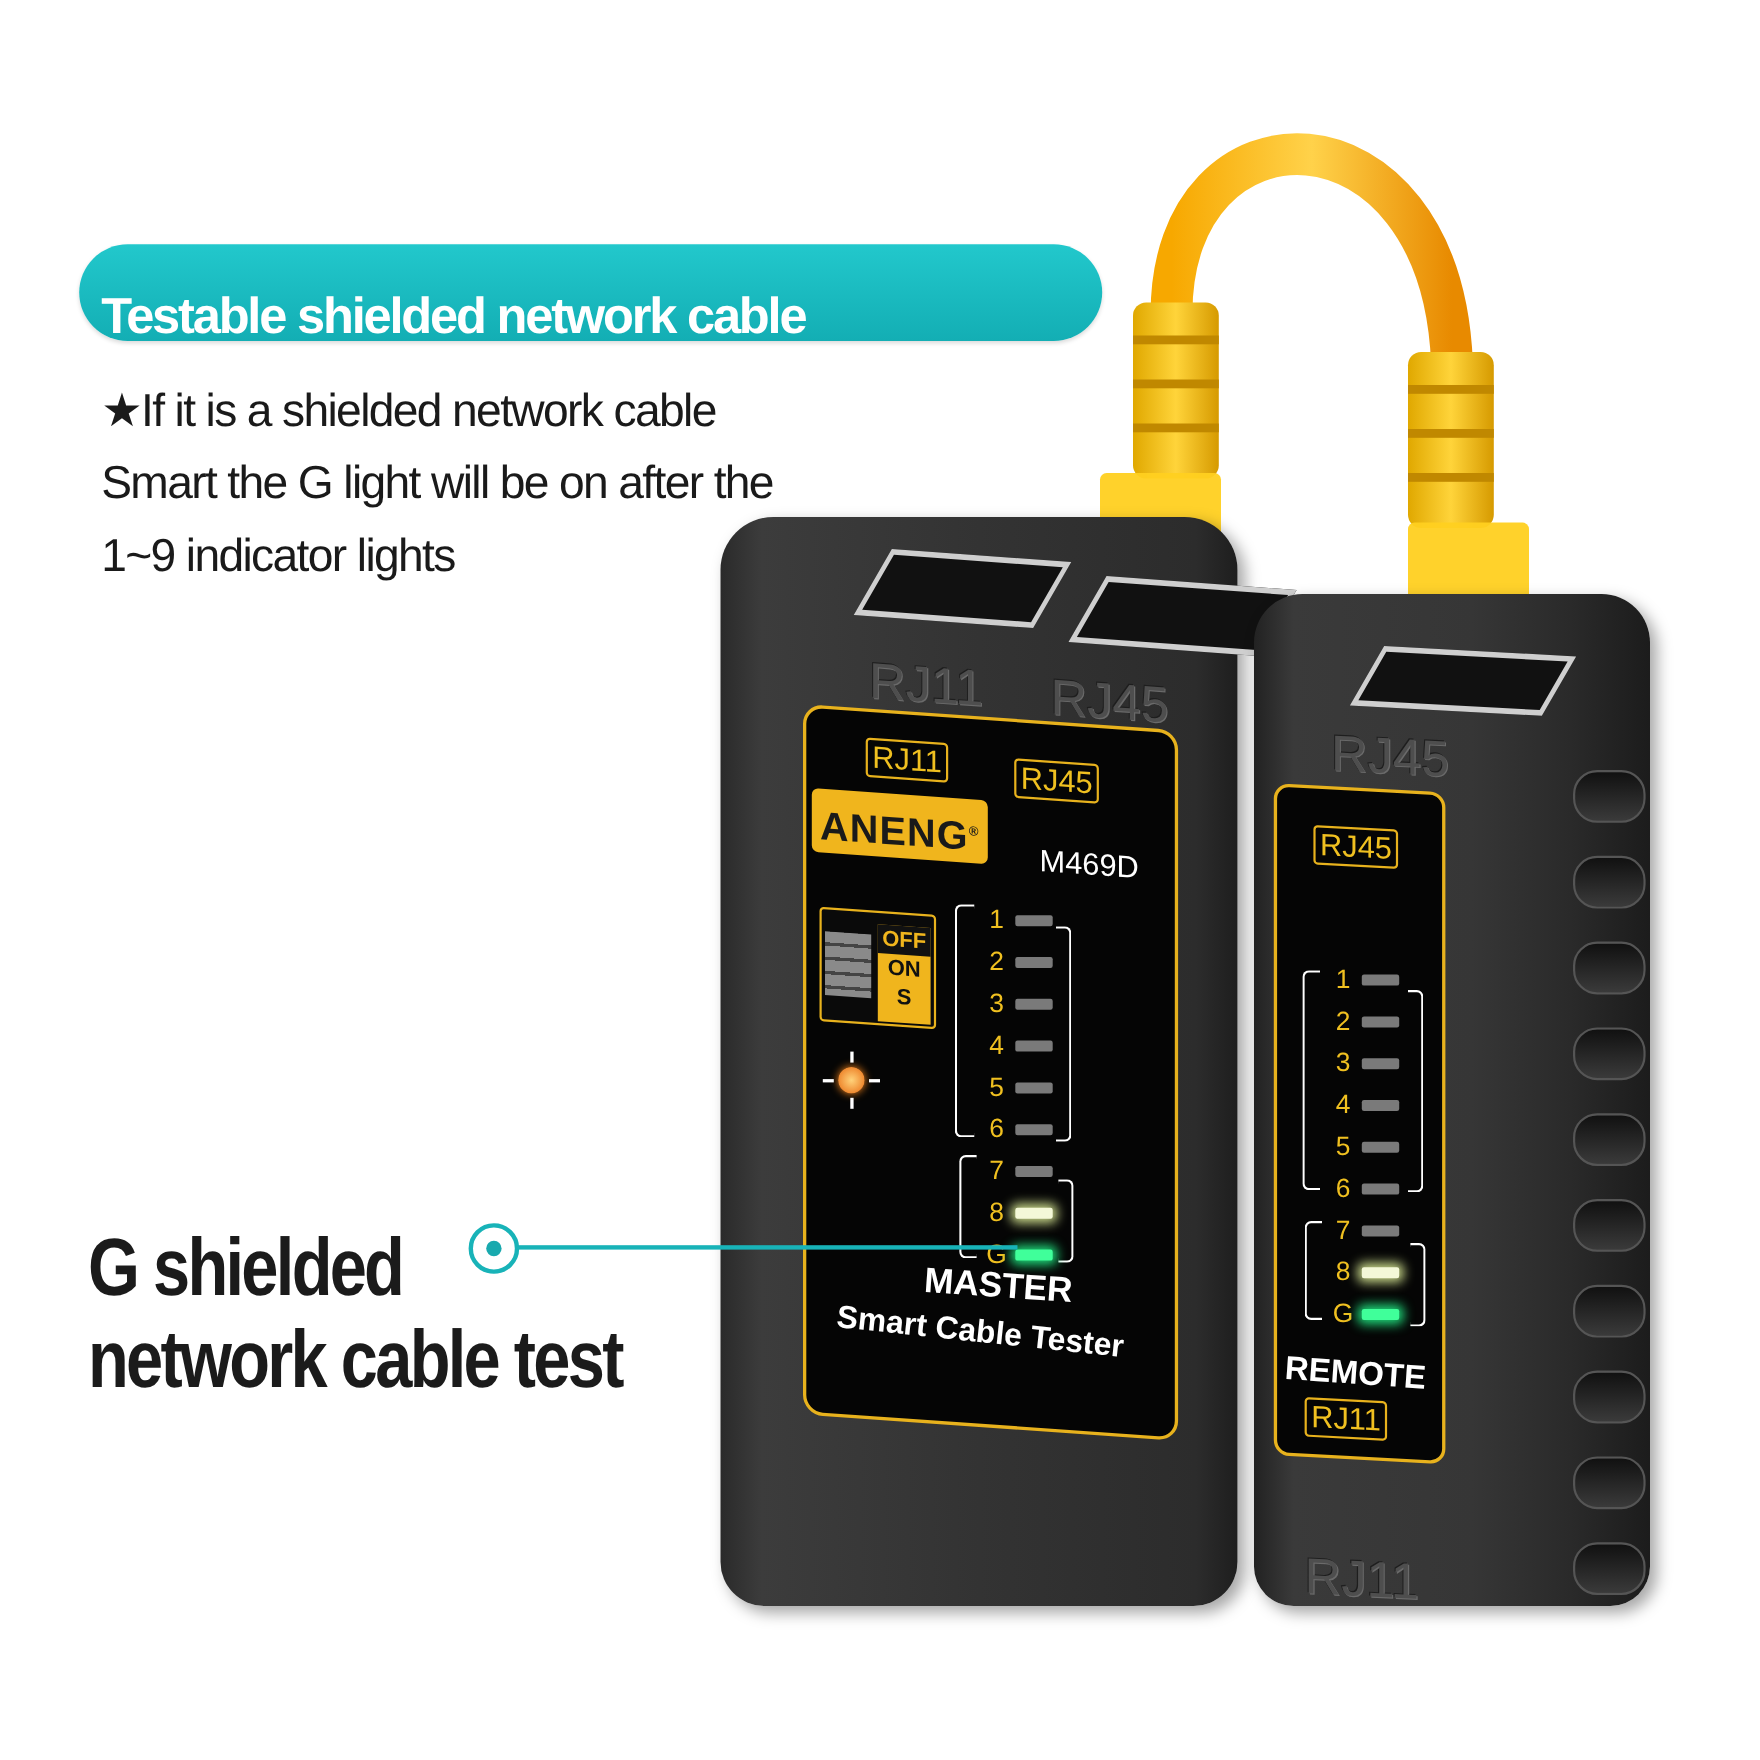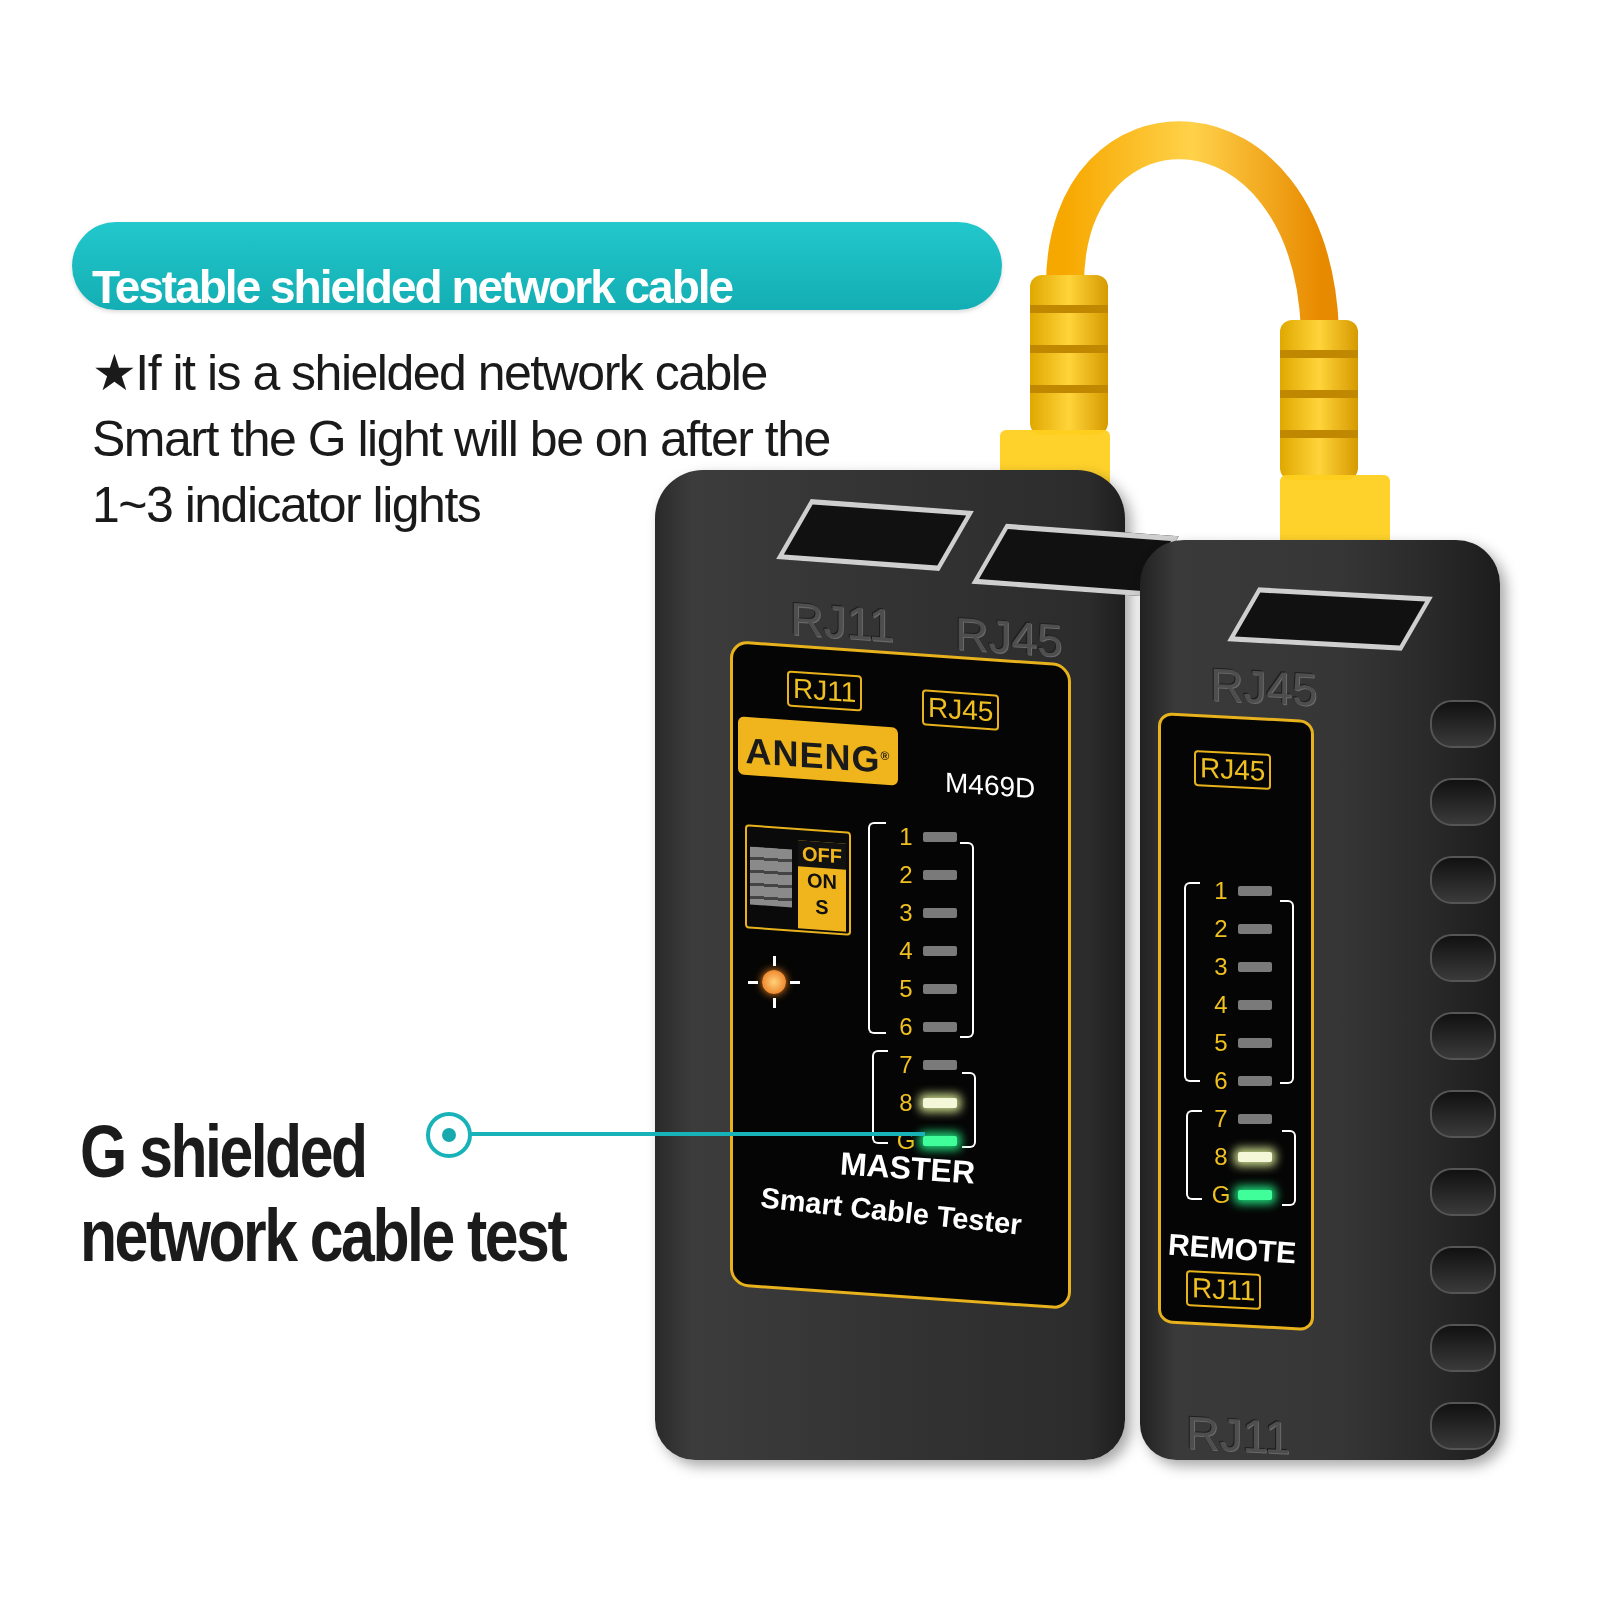--- a/index.html
+++ b/index.html
@@ -2,21 +2,21 @@
 <html><head>
 <meta charset="utf-8">
 <style>
   html,body{margin:0;padding:0;}
   body{width:1600px;height:1600px;background:#ffffff;position:relative;overflow:hidden;font-family:"Liberation Sans",sans-serif;}
   .abs{position:absolute;}
   .banner{left:72px;top:222px;width:930px;height:88px;border-radius:44px;
     background:linear-gradient(180deg,#22c8cc 0%,#13aeb4 100%);
     box-shadow:0 2px 4px rgba(0,0,0,0.15);}
   .banner-text{left:92px;top:228px;width:900px;color:#fff;font-size:46px;font-weight:bold;letter-spacing:-2px;white-space:nowrap;margin-top:32px;}
-  .desc{left:92px;top:340px;color:#1a1a1a;font-size:50px;line-height:66px;letter-spacing:-1.5px;white-space:nowrap;}
+  .desc{left:92px;top:340px;color:#1a1a1a;font-size:42px;line-height:66px;letter-spacing:-1.5px;white-space:nowrap;}
   .callout{left:80px;top:1110px;color:#1b1b1b;font-size:74px;font-weight:bold;line-height:84px;letter-spacing:-3px;transform:scaleX(0.82);transform-origin:left top;white-space:nowrap;}
   .device-master{left:655px;top:470px;width:470px;height:990px;border-radius:48px 48px 40px 40px;
     background:linear-gradient(90deg,#2a2a2a 0%,#3c3c3c 8%,#333 50%,#2c2c2c 92%,#1e1e1e 100%);box-shadow:6px 6px 14px rgba(0,0,0,0.35);}
   .device-remote{left:1140px;top:540px;width:360px;height:920px;border-radius:44px 44px 36px 36px;
     background:linear-gradient(90deg,#222 0%,#3a3a3a 10%,#363636 55%,#2a2a2a 80%,#1c1c1c 100%);box-shadow:6px 6px 14px rgba(0,0,0,0.35);}
   .emboss{color:#4e4e4e;font-size:46px;text-shadow:1px 1px 0 #6a6a6a,-1px -1px 0 #1e1e1e;white-space:nowrap;}
   .panel-master{left:730px;top:640px;width:335px;height:640px;background:#050505;border:3px solid #e8b21d;border-radius:18px;transform:skewY(4deg);transform-origin:left top;}
   .panel-remote{left:1158px;top:712px;width:150px;height:605px;background:#050505;border:3px solid #e8b21d;border-radius:14px;transform:skewY(3deg);transform-origin:left top;}
   .tag{border:2px solid #e8b21d;border-radius:4px;color:#f0c020;font-size:28px;padding:0 4px;line-height:32px;}
   .logo{left:738px;top:722px;width:160px;height:58px;background:#f0b51d;border-radius:6px;color:#1a1a1a;font-size:36px;font-weight:bold;text-align:center;line-height:58px;transform:skewY(4deg);letter-spacing:1px;}
@@ -38,21 +38,21 @@
 </style>
 </head>
 <body>
 
 <div class="abs banner"></div>
 <div class="abs banner-text">Testable shielded network cable</div>
 
 <div class="abs desc">
   <div><span>★</span><span>If it is a shielded network cable</span></div>
   <div>Smart the G light will be on after the</div>
-  <div>1~3 indicator lights</div>
+  <div>1~9 indicator lights</div>
 </div>
 
 <svg class="abs" style="left:960px;top:95px;" width="460" height="560">
   <defs>
     <linearGradient id="cab" x1="0" y1="0" x2="1" y2="0">
       <stop offset="0" stop-color="#f7a800"></stop>
         <stop offset="0.5" stop-color="#ffd24a"></stop>
         <stop offset="1" stop-color="#e88a00"></stop>
     </linearGradient>
     <linearGradient id="boot" x1="0" y1="0" x2="1" y2="0">

